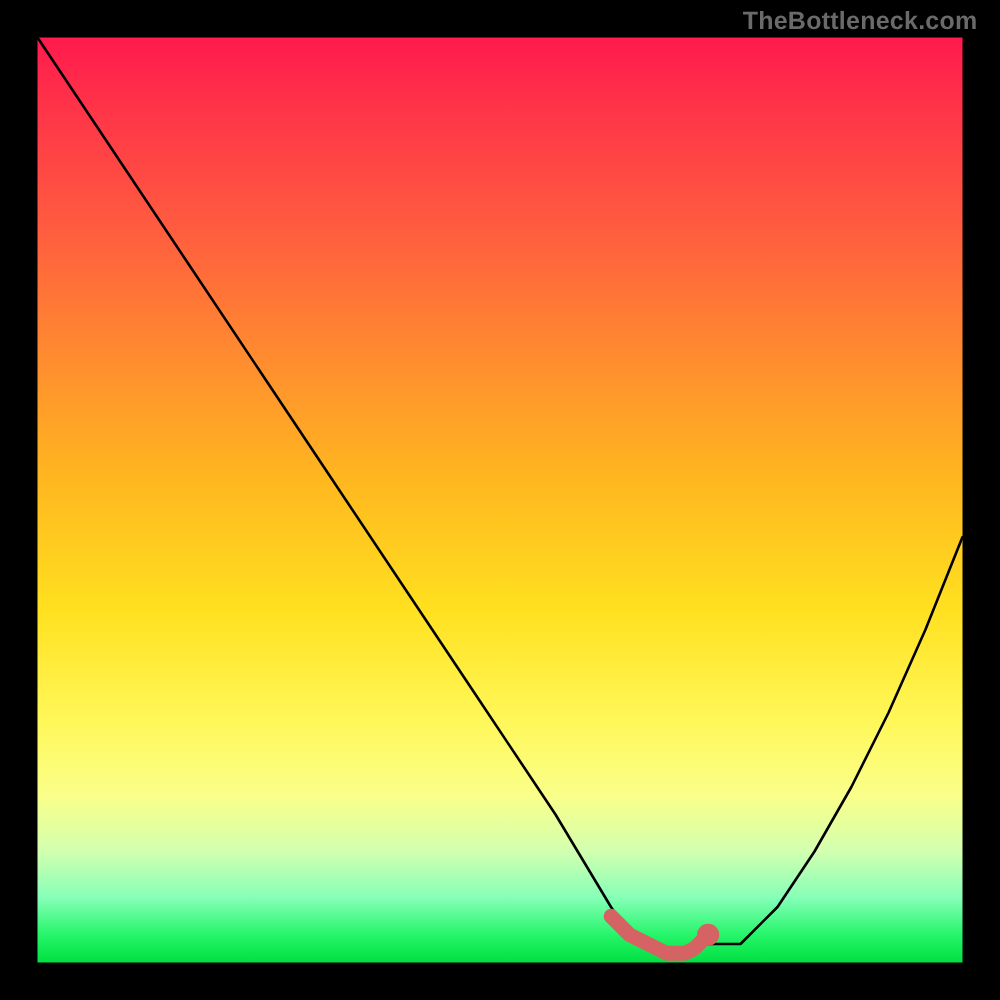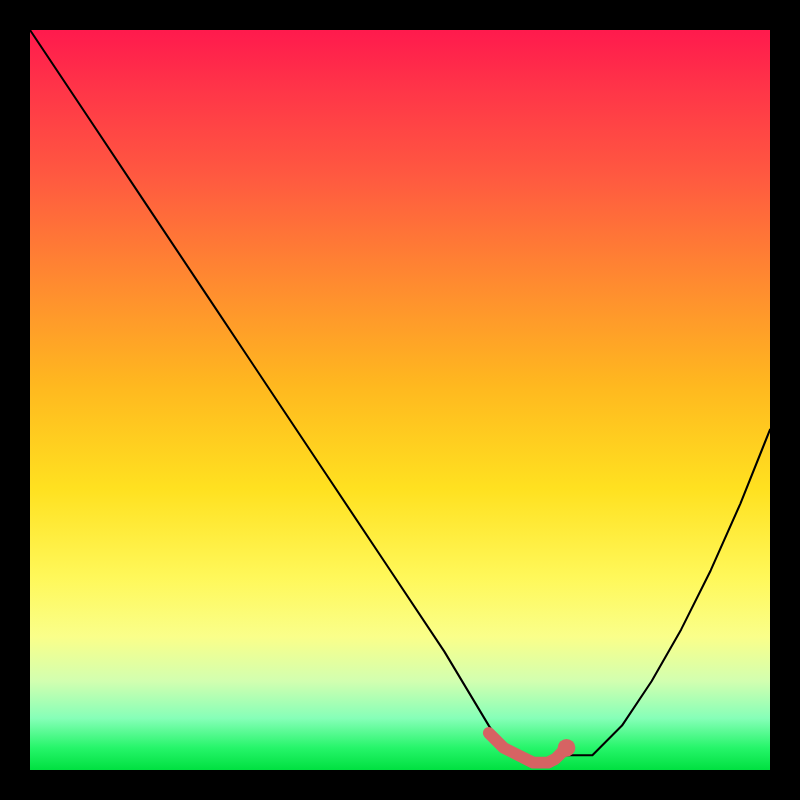--- a/index.html
+++ b/index.html
@@ -69,13 +69,14 @@
 
 <div class="chart-container">
   <div class="plot-area">
     <div class="gradient-bg"></div>
     <svg class="curve" viewBox="0 0 100 100" preserveAspectRatio="none">
       <path fill="none" stroke="#000" stroke-width="0.28" stroke-linejoin="round" stroke-linecap="round" d="M0 0 L8 12 L16 24 L24 36 L32 48 L40 60 L48 72 L56 84 L62 94 L64 97 L67 99 L70 99 L72 98 L76 98 L80 94 L84 88 L88 81 L92 73 L96 64 L100 54"></path>
       <path fill="none" stroke="#d66363" stroke-width="1.6" stroke-linecap="round" stroke-linejoin="round" d="M62 95 L64 97 L66 98 L68 99 L70 99 L71 98.5 L72 97.5 L72.5 97"></path>
       <circle cy="97" r="1.2" fill="#d66363" cx="72.5"></circle>
     </svg>
   </div>
+  <div class="watermark">TheBottleneck.com</div>
 </div>
 
 </body></html>

